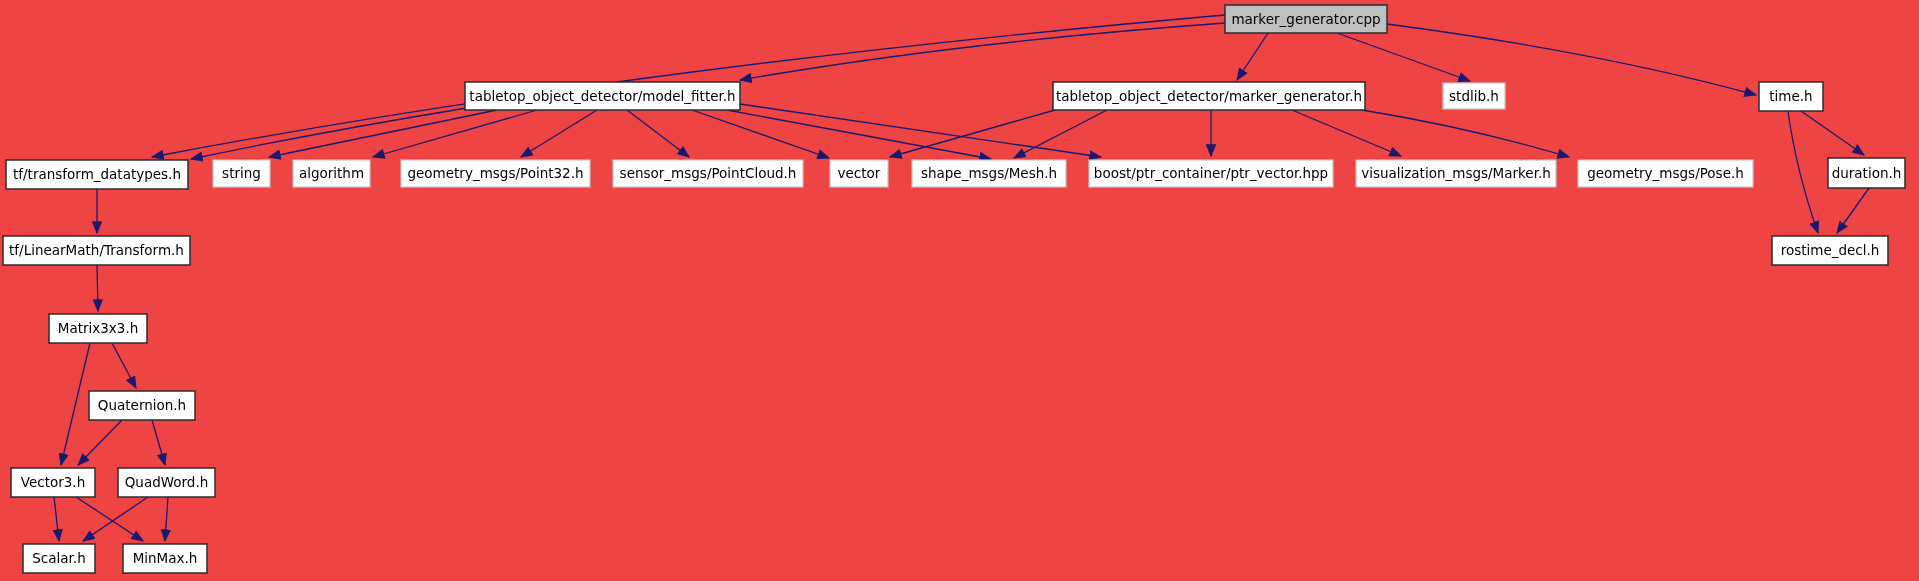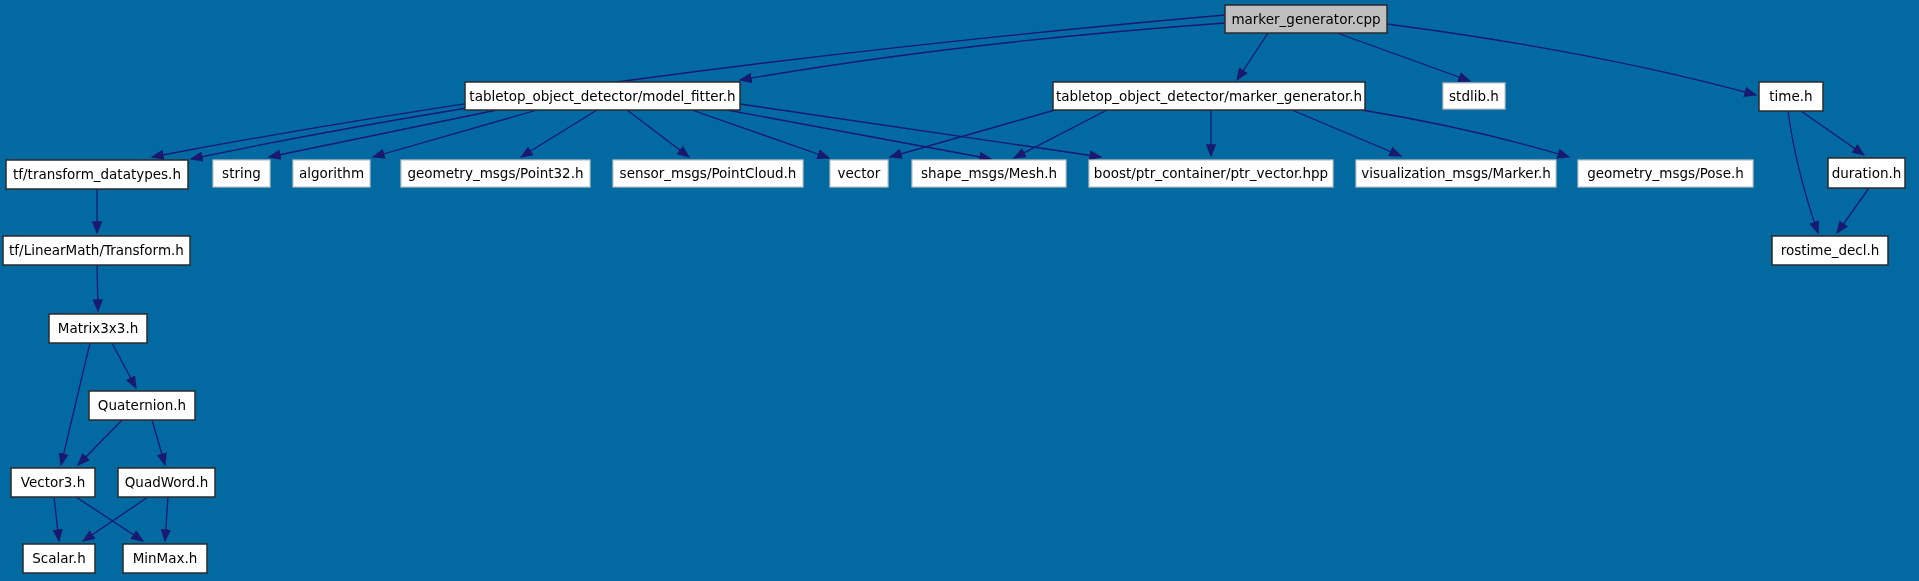--- a/index.html
+++ b/index.html
@@ -1,16 +1,16 @@
 <!DOCTYPE html>
 <html><head>
 <meta charset="utf-8">
 <style>
   html,body{margin:0;padding:0;background:#ffffff;}
-  #stage{position:relative;width:1919px;height:581px;background:#0369a1;overflow:hidden;
+  #stage{position:relative;width:1919px;height:581px;background:#ef4444;overflow:hidden;
          font-family:"DejaVu Sans","Liberation Sans",sans-serif;}
   svg text{font-family:"DejaVu Sans","Liberation Sans",sans-serif;font-size:13.5px;fill:#000000;}
 </style>
 </head>
 <body>
 
 <div id="stage">
   <svg id="graph" width="1919" height="581" viewBox="0 0 1919 581">
       <defs>
         <marker id="arrow" viewBox="0 0 10 8" refX="9" refY="4" markerWidth="10" markerHeight="8" orient="auto-start-reverse">

